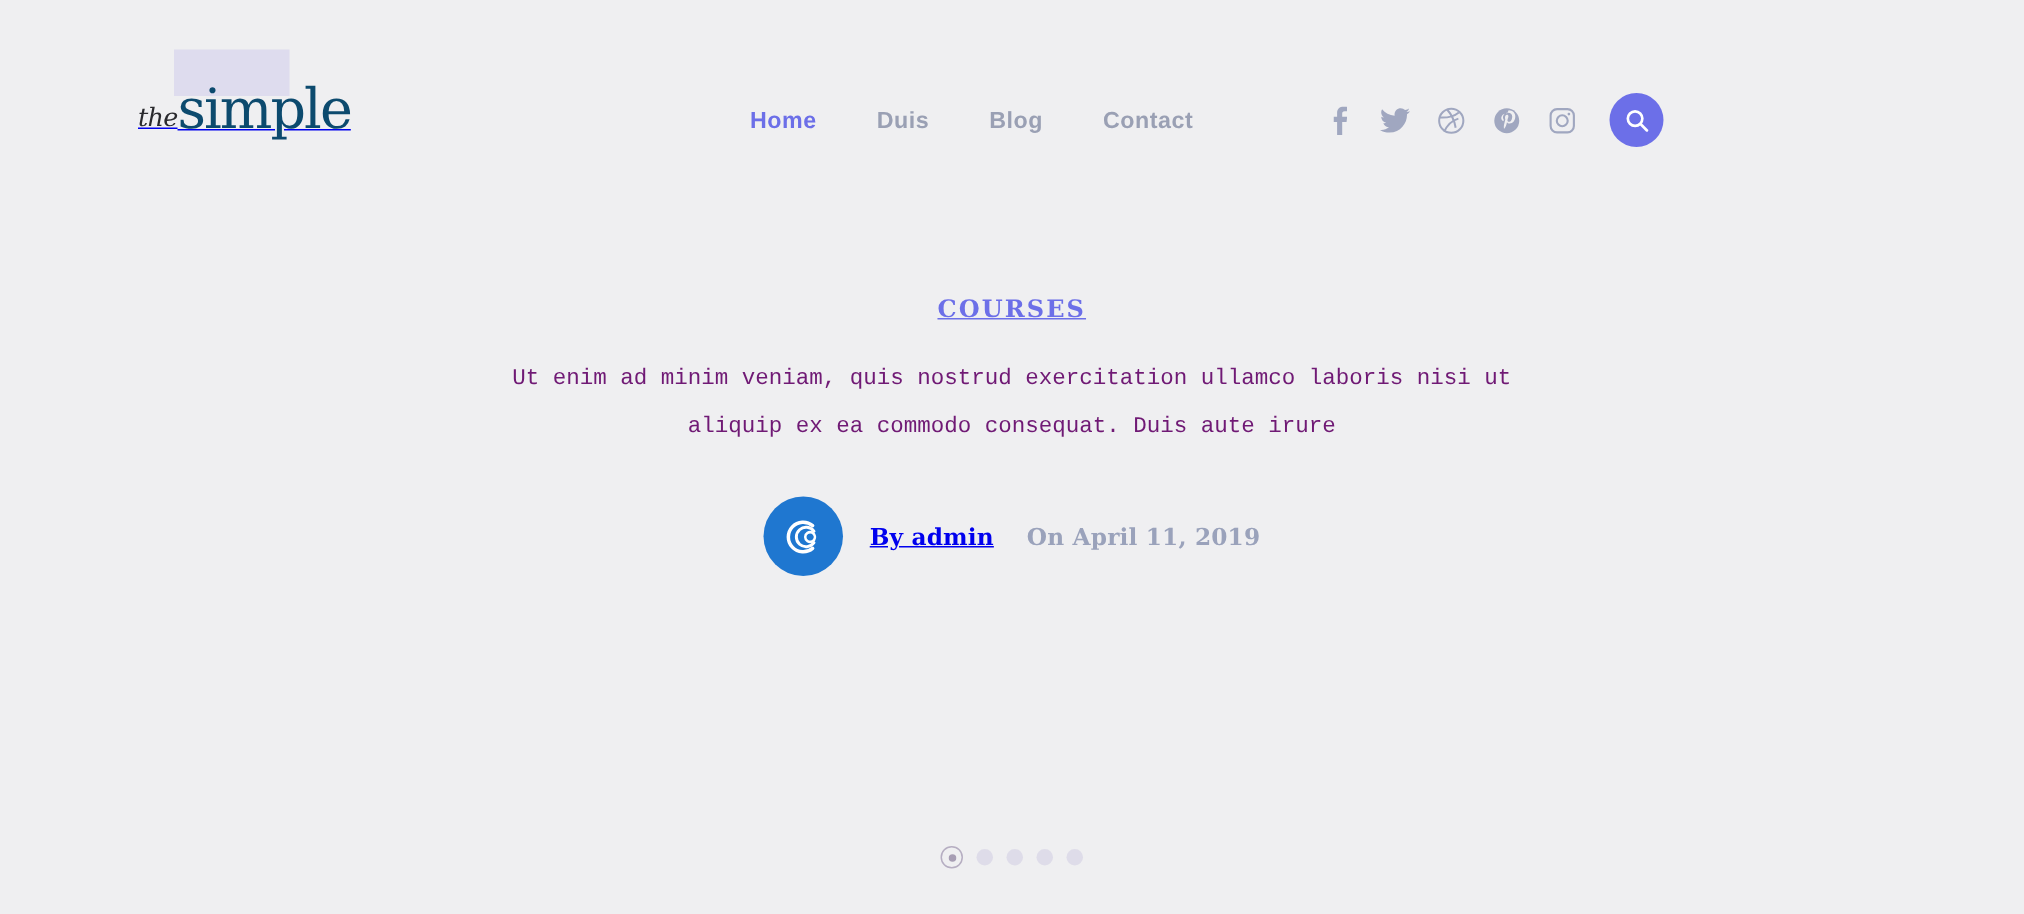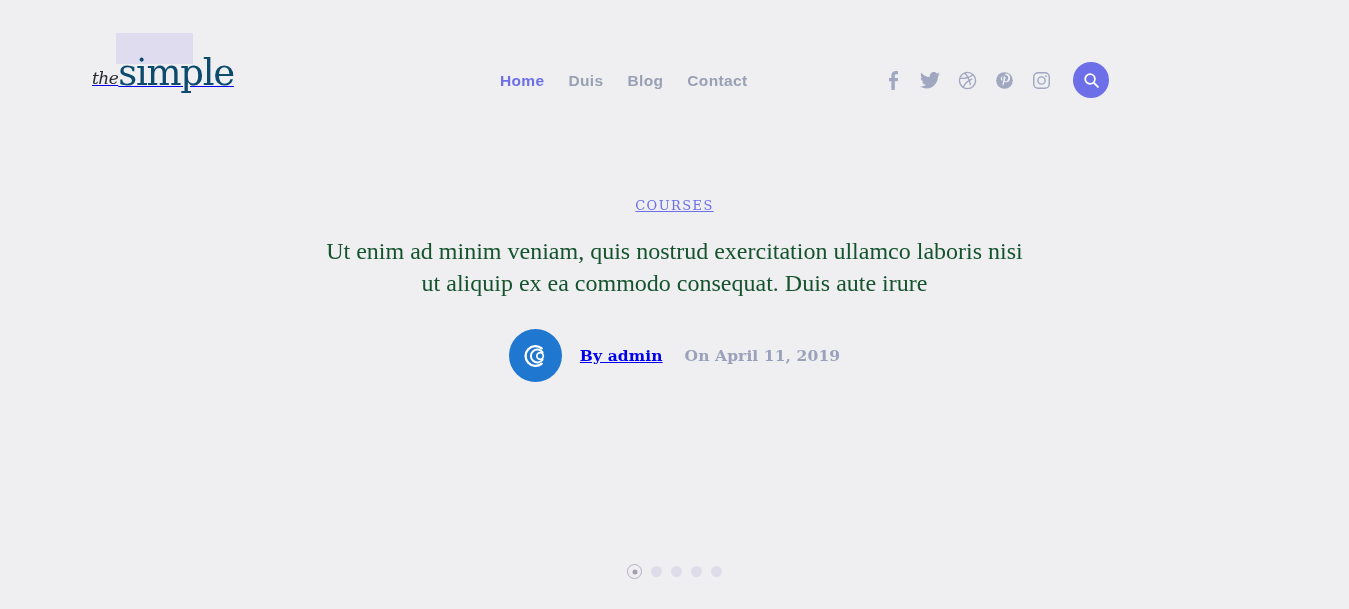--- a/index.html
+++ b/index.html
@@ -66,21 +66,21 @@
     letter-spacing: -1.3px;
     line-height: 1;
   }
 
   .main-nav {
     position: absolute;
     left: 500px;
     top: 70px;
     display: flex;
     align-items: center;
-    gap: 24px;
+    gap: 40px;
   }
   .nav-link {
     font-family: "Liberation Sans", sans-serif;
     font-size: 15.5px;
     font-weight: bold;
     letter-spacing: 0.35px;
     color: #9aa0b4;
     text-decoration: none;
     cursor: pointer;
     padding: 2px 0;
@@ -126,42 +126,42 @@
   
   .hero {
     position: absolute;
     top: 196px;
     left: 0;
     width: 1349px;
     text-align: center;
   }
   .hero-category {
     font-family: "DejaVu Serif", serif;
-    font-size: 13px;
-    font-weight: normal;
+    font-size: 16px;
+    font-weight: bold;
     letter-spacing: 1.4px;
     color: #6c6fe8;
     margin: 0;
     text-transform: uppercase;
     cursor: pointer;
     display: inline-block;
   }
   .hero-title {
     font-family: "DejaVu Serif", serif;
     font-size: 47px;
     font-weight: bold;
     color: #2b2b2f;
     letter-spacing: -0.6px;
     margin: 21px 0 0 0;
     line-height: 1.1;
   }
   .hero-excerpt {
-    font-family: Liberation Serif, serif;
-    font-size: 24px;
-    color: #14532d;
+    font-family: Liberation Mono, monospace;
+    font-size: 15px;
+    color: #701a75;
     line-height: 32px;
     margin: 21px auto 0 auto;
     width: 700px;
     font-weight: normal;
   }
 
   .hero-meta {
     margin-top: 30px;
     display: flex;
     align-items: center;

